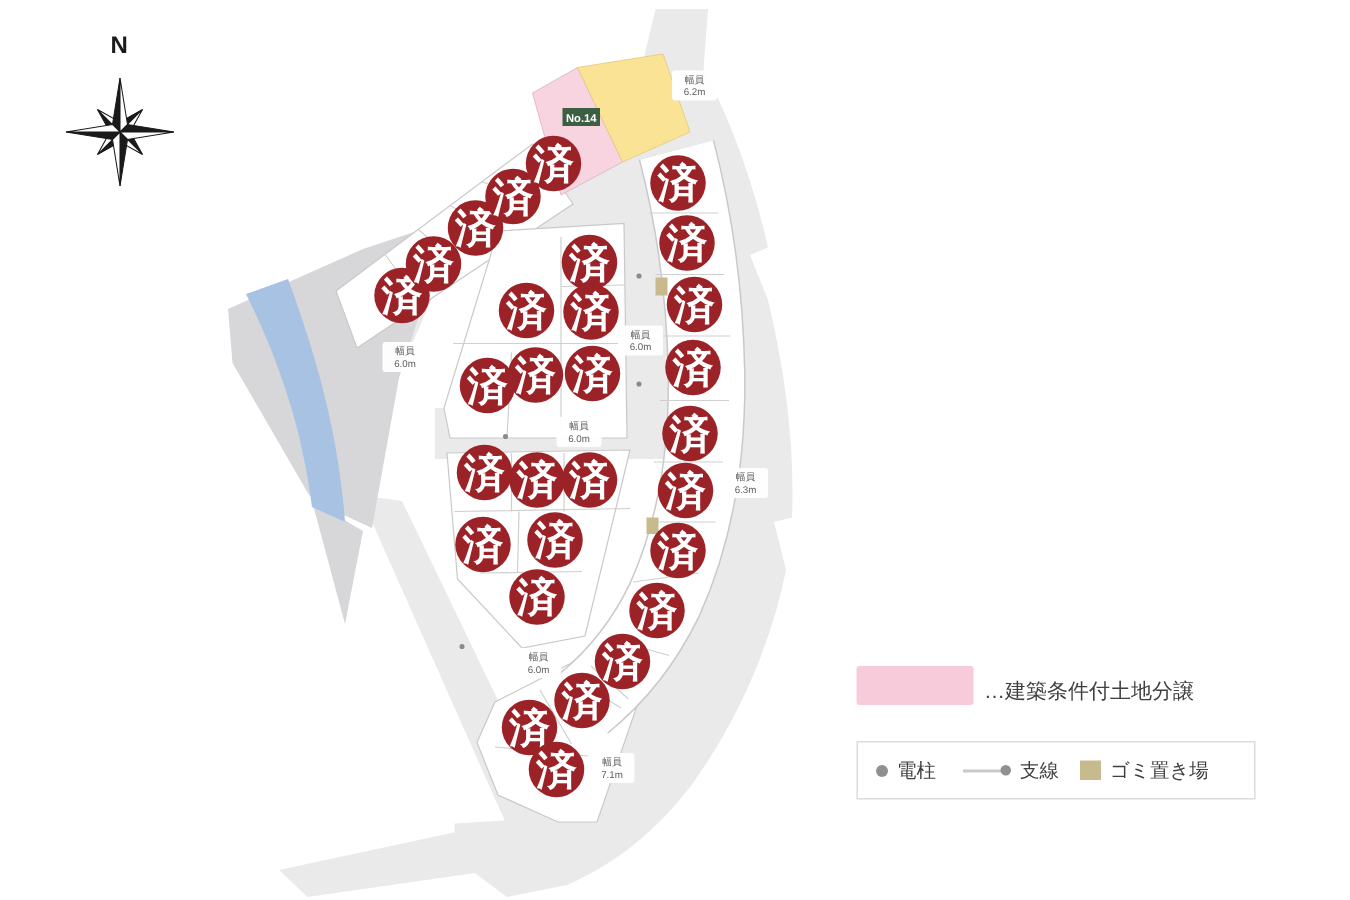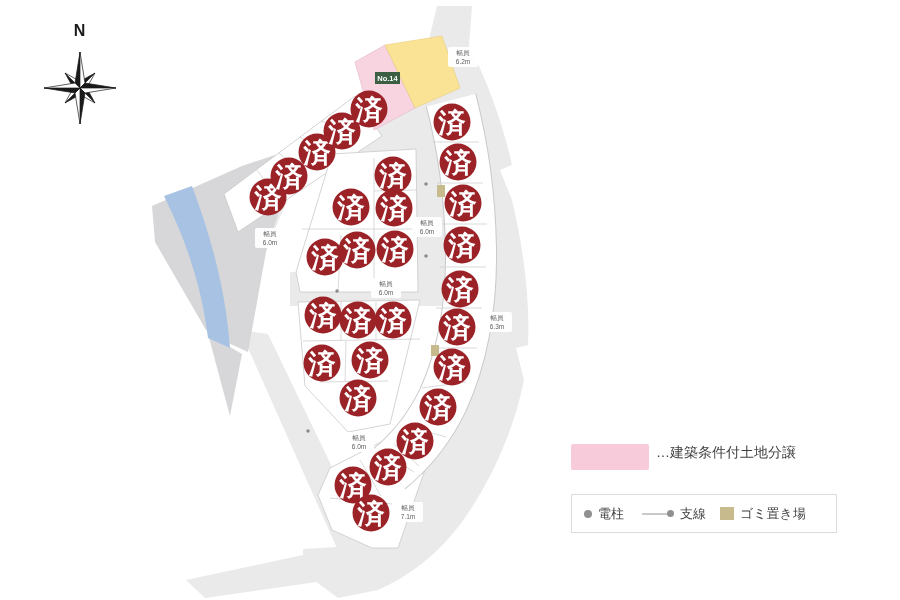--- a/index.html
+++ b/index.html
@@ -5,21 +5,21 @@
   html,body{margin:0;padding:0;background:#fff;}
   .stage{position:relative;width:900px;height:600px;background:#ffffff;overflow:hidden;
          font-family:"Liberation Sans", sans-serif;}
   .map-svg{position:absolute;left:0;top:0;}
   
   .compass{position:absolute;left:28px;top:22px;width:104px;height:118px;text-align:center;}
   .compass .n-label{font-weight:bold;font-size:16px;color:#1a1a1a;letter-spacing:1px;
                     font-family:"Liberation Sans", sans-serif;}
   
   .legend{position:absolute;left:571px;top:444px;width:300px;}
-  .legend-row{display:flex;align-items:flex-start;height:26px;margin-bottom:13px;}
+  .legend-row{display:flex;align-items:flex-end;height:26px;margin-bottom:13px;}
   .legend-swatch{width:78px;height:26px;border-radius:2px;flex:0 0 auto;}
   .legend-label{margin-left:7px;font-size:14px;color:#3f3f3f;white-space:nowrap;}
   .legend-symbols{display:flex;align-items:center;box-sizing:border-box;width:266px;height:39px;
                   border:1px solid #dcdcdc;background:#fff;padding:0 12px;margin-top:24px;}
   .sym-label{font-size:13px;color:#3f3f3f;margin:0 4px 0 6px;white-space:nowrap;}
   .dot{width:8px;height:8px;border-radius:50%;background:#909090;flex:0 0 auto;}
   .dot.small{width:7px;height:7px;}
   .wire-line{width:26px;height:2px;background:#c9c9c9;flex:0 0 auto;margin-right:-1px;}
   .garbage-swatch{width:14px;height:13px;background:#c7ba8d;flex:0 0 auto;margin-left:10px;}
   .spacer{flex:0 0 14px;}

